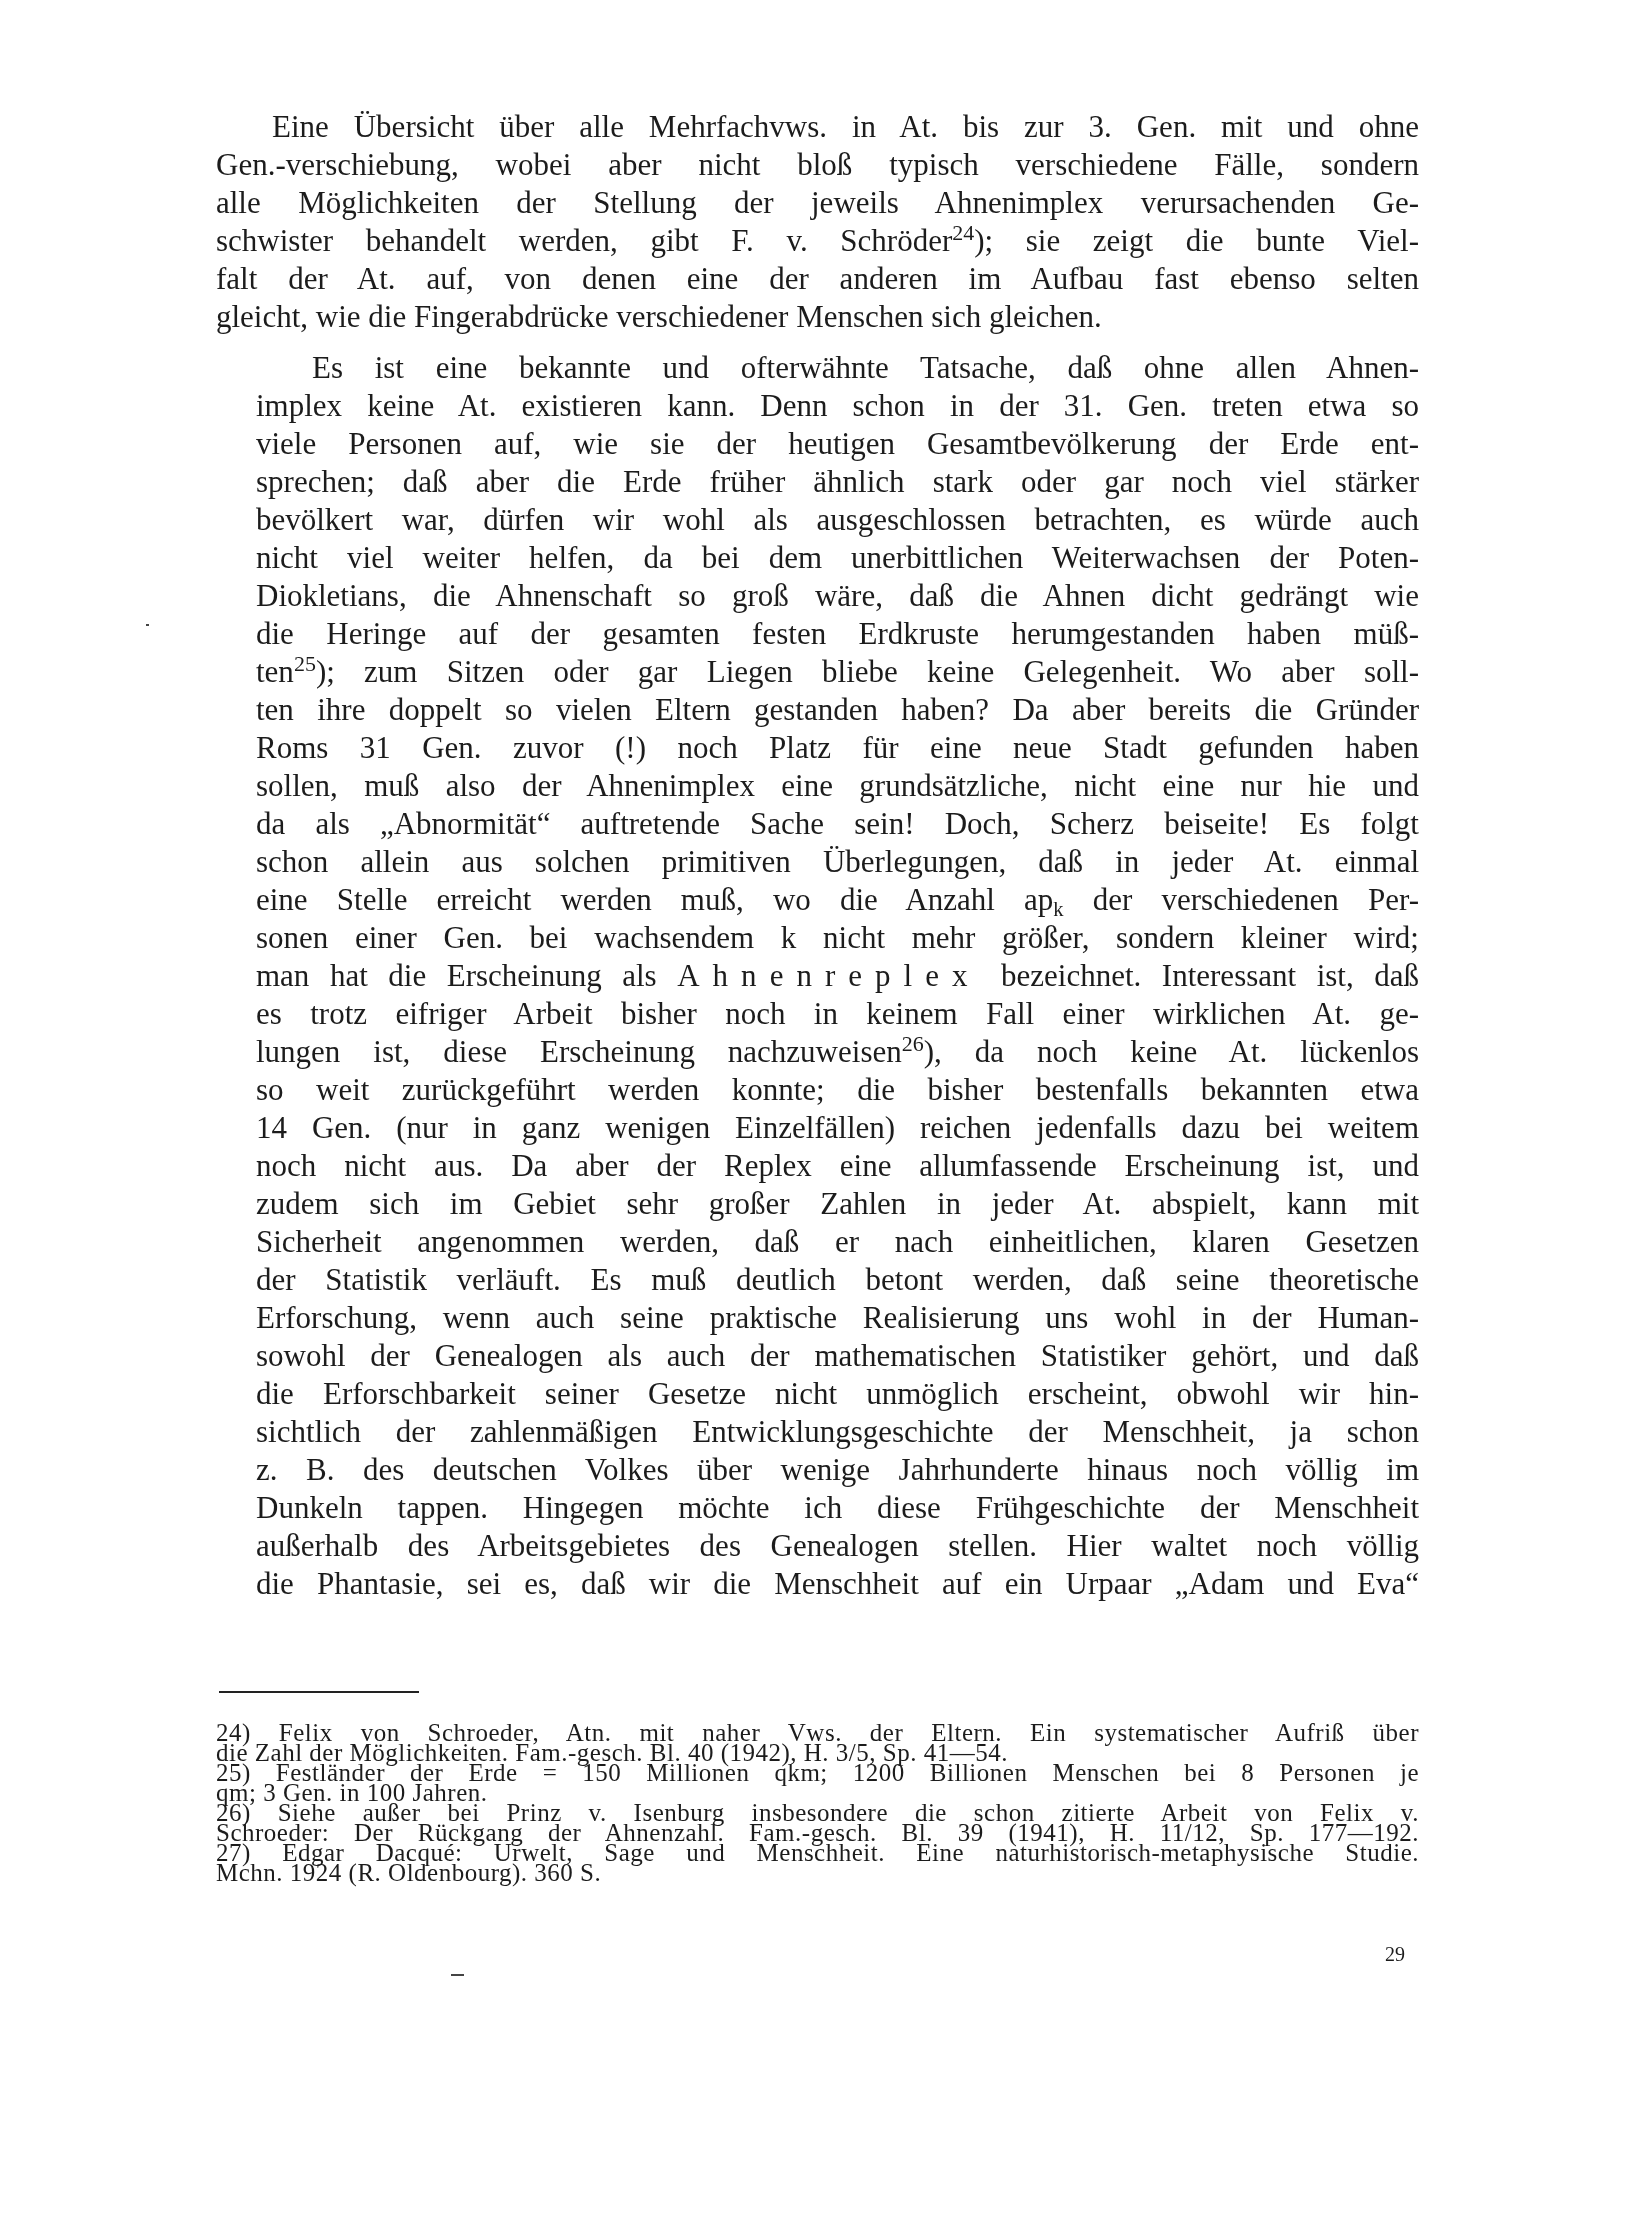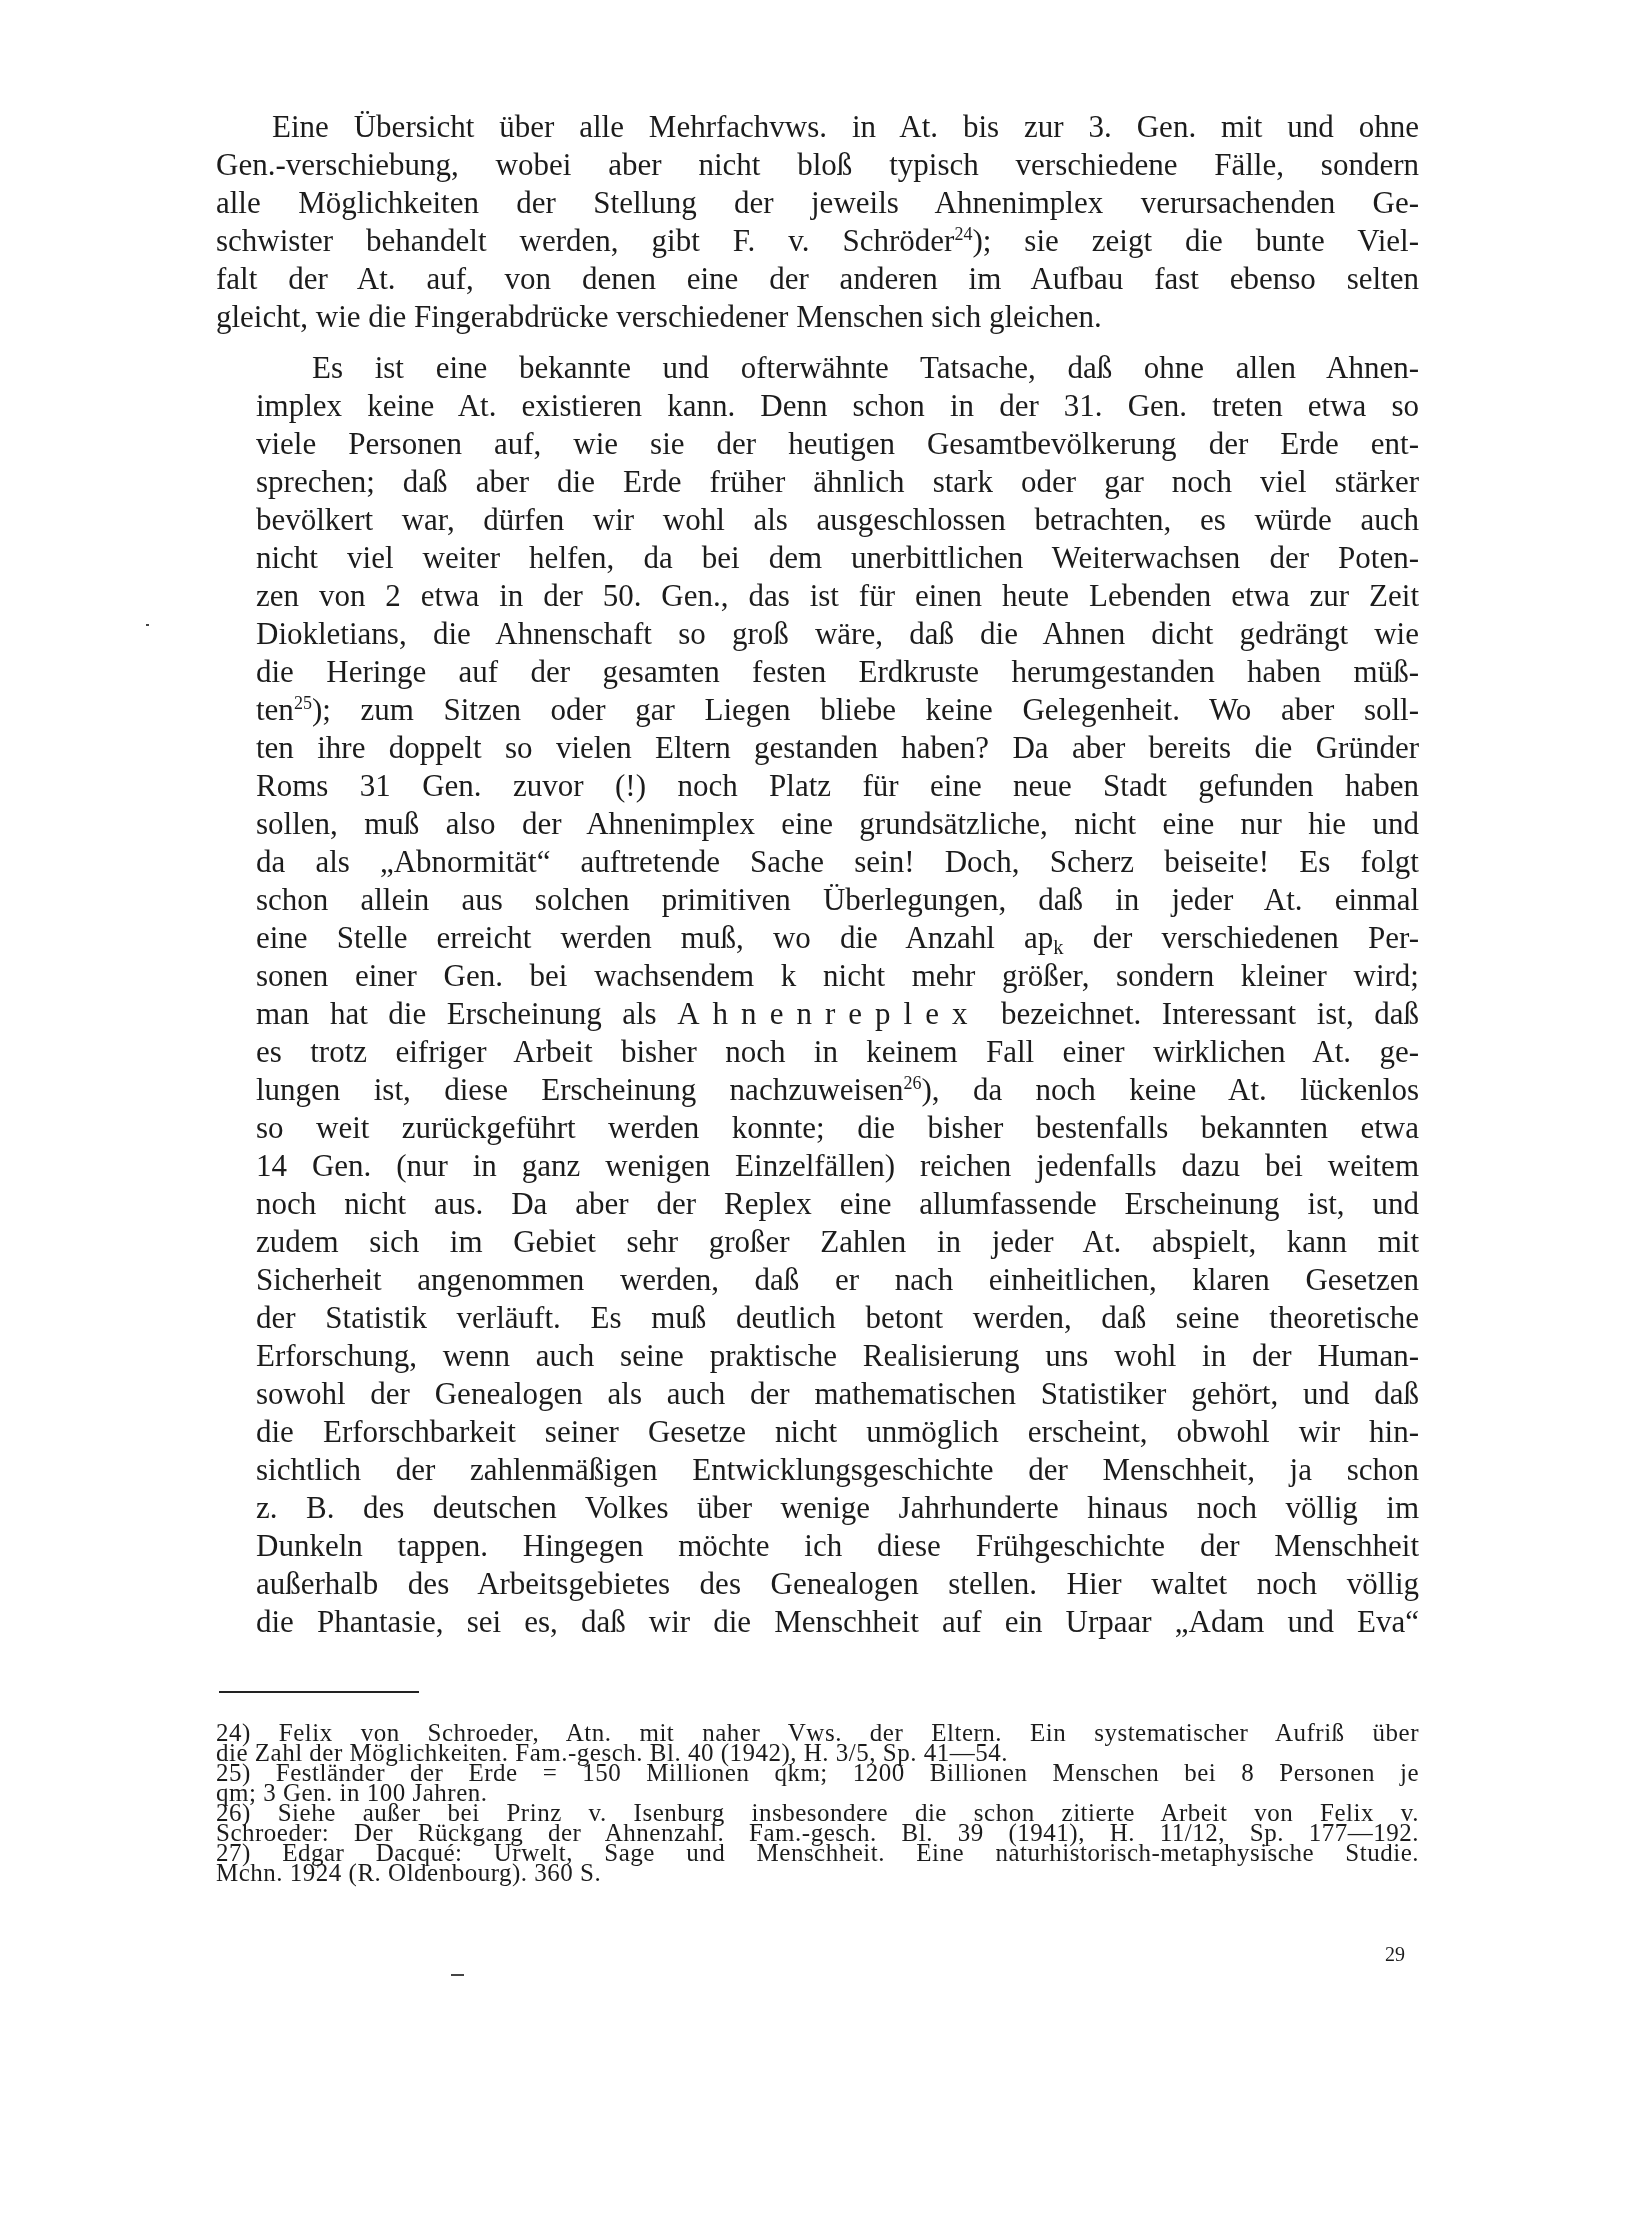--- a/index.html
+++ b/index.html
@@ -4,21 +4,21 @@
   <style>
     html, body { margin: 0; padding: 0; background: #ffffff; }
     body { width: 1650px; height: 2237px; position: relative; overflow: hidden; }
     .page { position: absolute; left: 0; top: 0; width: 1650px; height: 1948px; background: #ffffff; color: #1a1a1a; }
     .body-text { position: absolute; left: 216px; top: 108px; width: 1203px; font-family: "Liberation Serif", "DejaVu Serif", serif; font-size: 31px; color: #1c1c1c; }
     .para { margin: 0; }
     .para + .para { margin-top: 13px; margin-left: 40px; }
     .line { display: block; height: 38px; line-height: 38px; white-space: nowrap; text-align: justify; text-align-last: justify; overflow: visible; }
     .line.last { text-align-last: left; }
     .line.indent { padding-left: 56px; }
-    sup.fnref { font-size: 18px; vertical-align: 11.2px; line-height: 0; }
+    sup.fnref { font-size: 22px; vertical-align: 11.2px; line-height: 0; }
     .spaced { letter-spacing: 0.42em; }
     .sub { font-size: 20.5px; vertical-align: -5.6px; }
     .rule { position: absolute; left: 219px; top: 1691px; width: 200px; height: 1.9px; background: #222; }
     .footnotes { position: absolute; left: 216px; top: 1723px; width: 1203px; font-family: "Liberation Serif", "DejaVu Serif", serif; font-size: 25px; color: #1c1c1c; }
     .fn-line { display: block; height: 20px; line-height: 20px; white-space: nowrap; text-align: justify; text-align-last: justify; letter-spacing: 0.02em; }
     .fn-line.last { text-align-last: left; }
     .page-number { position: absolute; left: 1385px; top: 1943px; font-family: "Liberation Serif", "DejaVu Serif", serif; font-size: 20px; color: #1c1c1c; }
     .speck { position: absolute; width: 2.8px; height: 1.9px; background: #444; }
   </style>
 </head>
@@ -37,21 +37,20 @@
       <span class="line last">gleicht, wie die Fingerabdrücke verschiedener Menschen sich gleichen.</span>
     </p>
 
     <p class="para">
       <span class="line indent">Es ist eine bekannte und ofterwähnte Tatsache, daß ohne allen Ahnen-</span>
       <span class="line">implex keine At. existieren kann. Denn schon in der 31. Gen. treten etwa so</span>
       <span class="line">viele Personen auf, wie sie der heutigen Gesamtbevölkerung der Erde ent-</span>
       <span class="line">sprechen; daß aber die Erde früher ähnlich stark oder gar noch viel stärker</span>
       <span class="line">bevölkert war, dürfen wir wohl als ausgeschlossen betrachten, es würde auch</span>
       <span class="line">nicht viel weiter helfen, da bei dem unerbittlichen Weiterwachsen der Poten-</span>
-      <span class="line">zen von 2 etwa in der 50. Gen., das ist für einen heute Lebenden etwa zur Zeit</span>
       <span class="line">Diokletians, die Ahnenschaft so groß wäre, daß die Ahnen dicht gedrängt wie</span>
       <span class="line">die Heringe auf der gesamten festen Erdkruste herumgestanden haben müß-</span>
       <span class="line"><span>ten</span><sup class="fnref">25</sup><span>); zum Sitzen oder gar Liegen bliebe keine Gelegenheit. Wo aber soll-</span></span>
       <span class="line">ten ihre doppelt so vielen Eltern gestanden haben? Da aber bereits die Gründer</span>
       <span class="line">Roms 31 Gen. zuvor (!) noch Platz für eine neue Stadt gefunden haben</span>
       <span class="line">sollen, muß also der Ahnenimplex eine grundsätzliche, nicht eine nur hie und</span>
       <span class="line">da als „Abnormität“ auftretende Sache sein! Doch, Scherz beiseite! Es folgt</span>
       <span class="line">schon allein aus solchen primitiven Überlegungen, daß in jeder At. einmal</span>
       <span class="line"><span>eine Stelle erreicht werden muß, wo die Anzahl ap</span><span class="sub">k</span><span> der verschiedenen Per-</span></span>
       <span class="line">sonen einer Gen. bei wachsendem k nicht mehr größer, sondern kleiner wird;</span>

